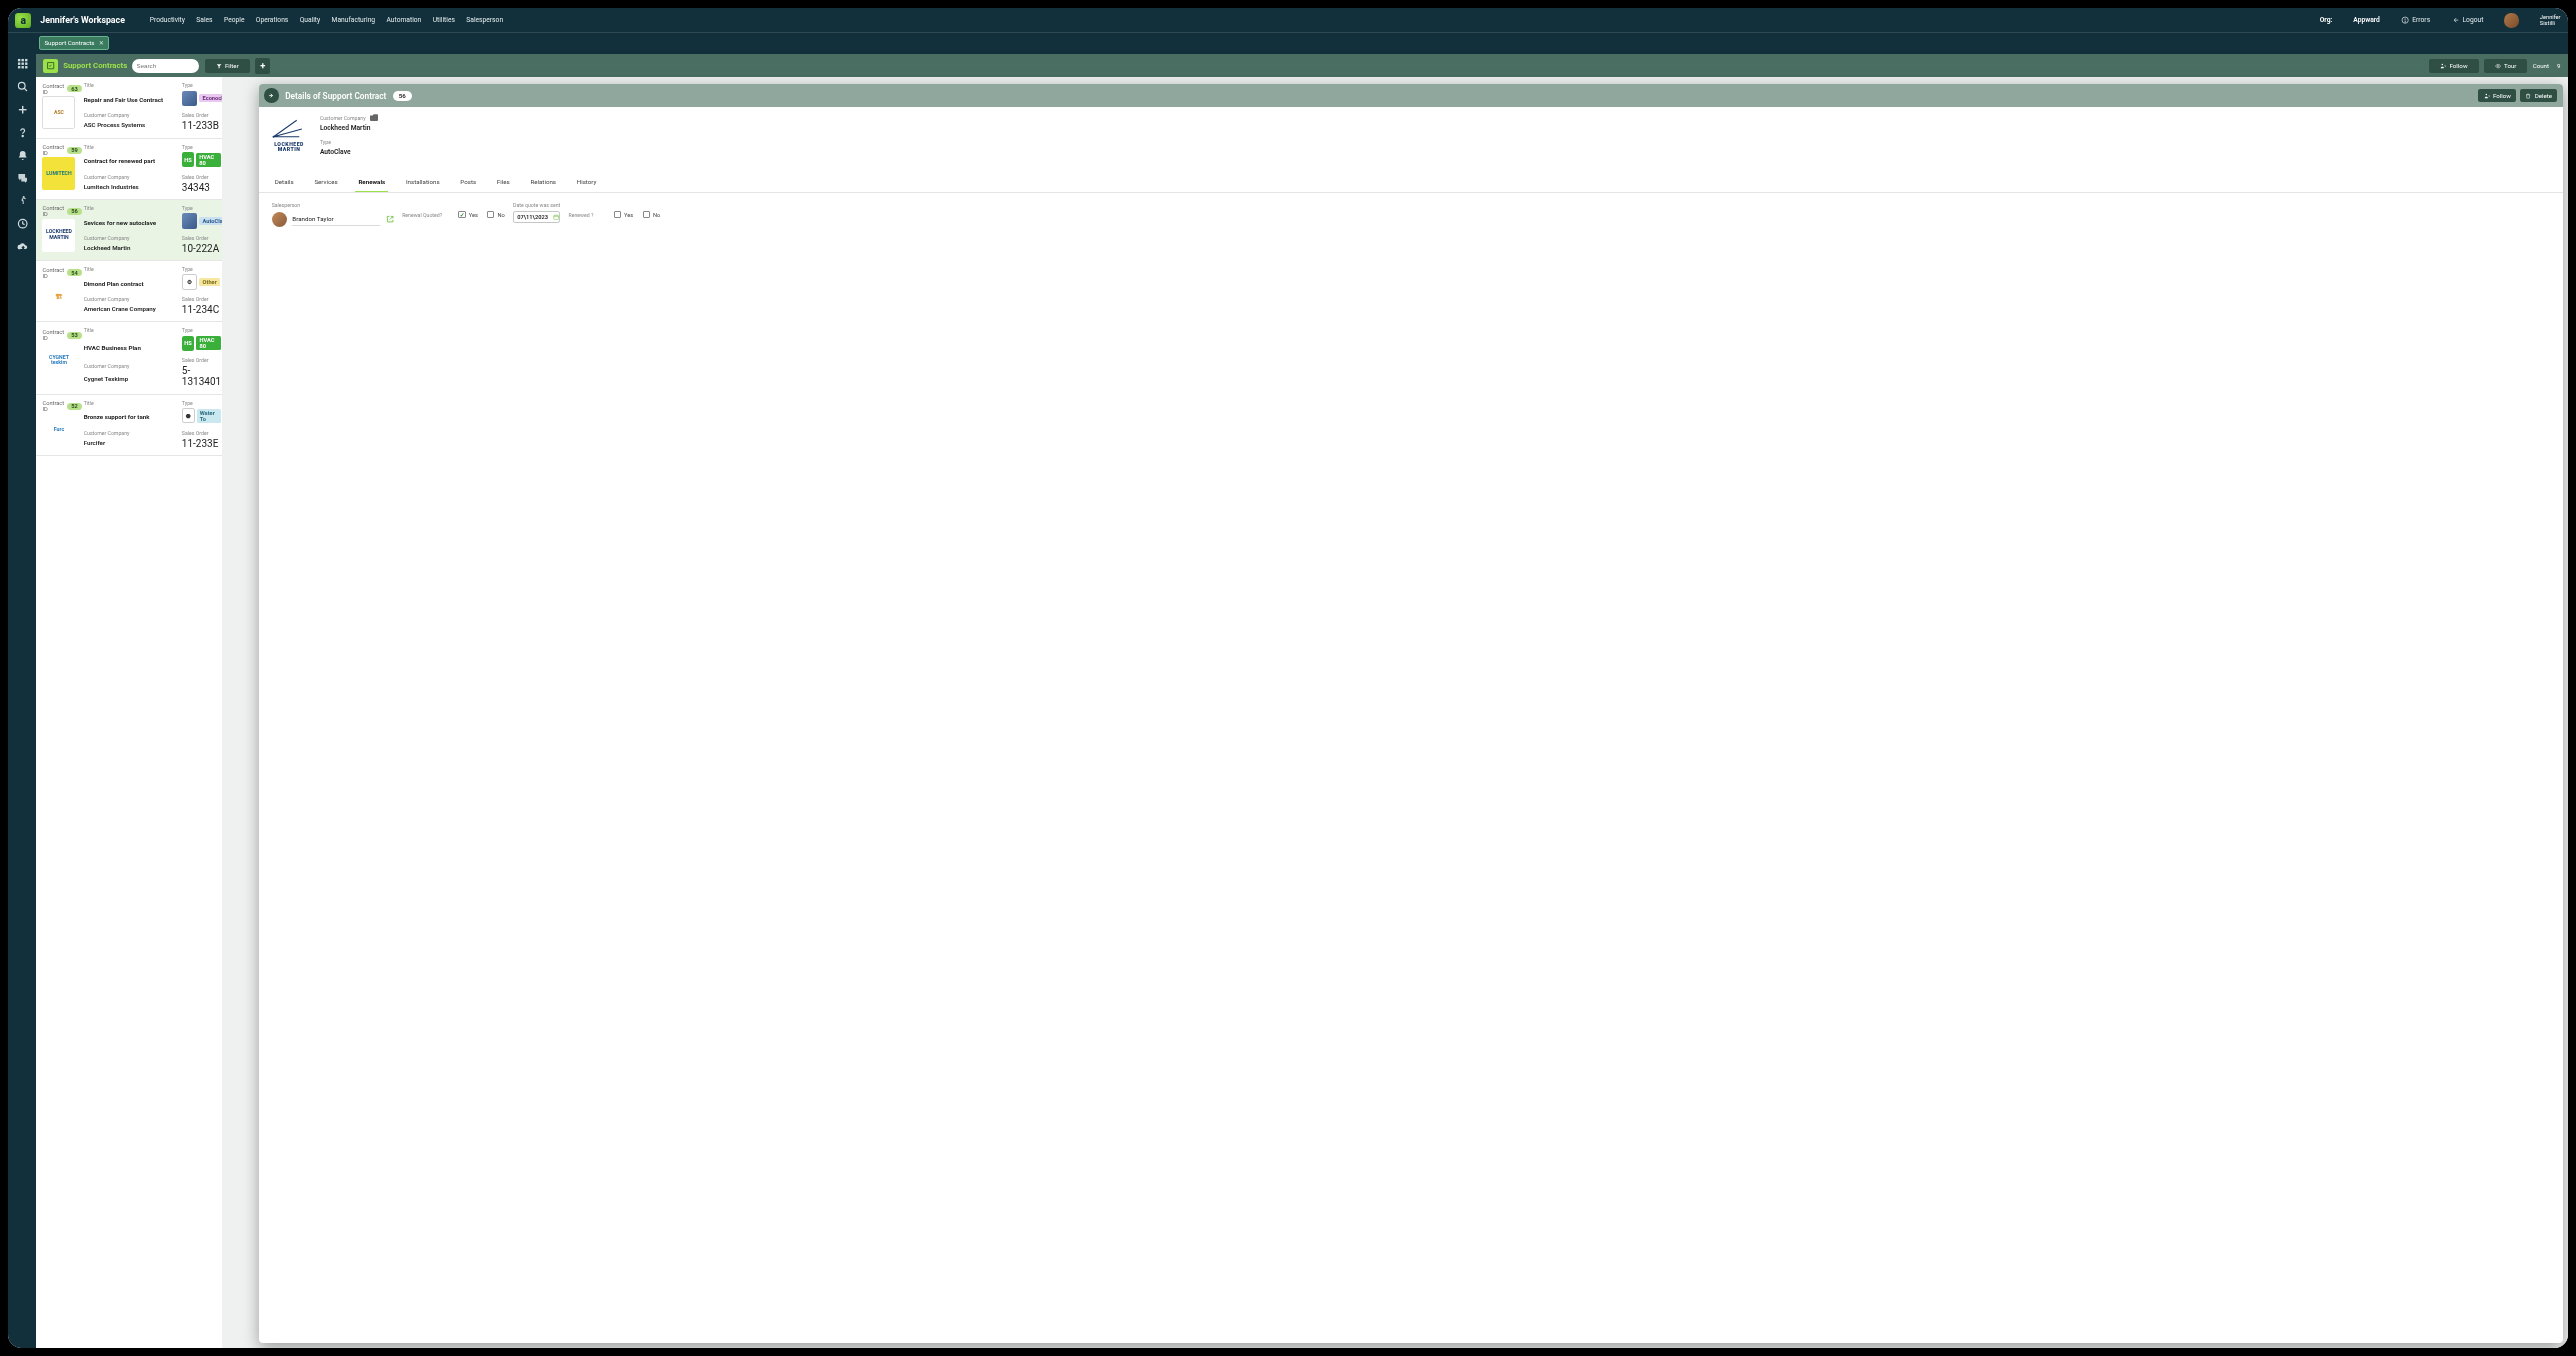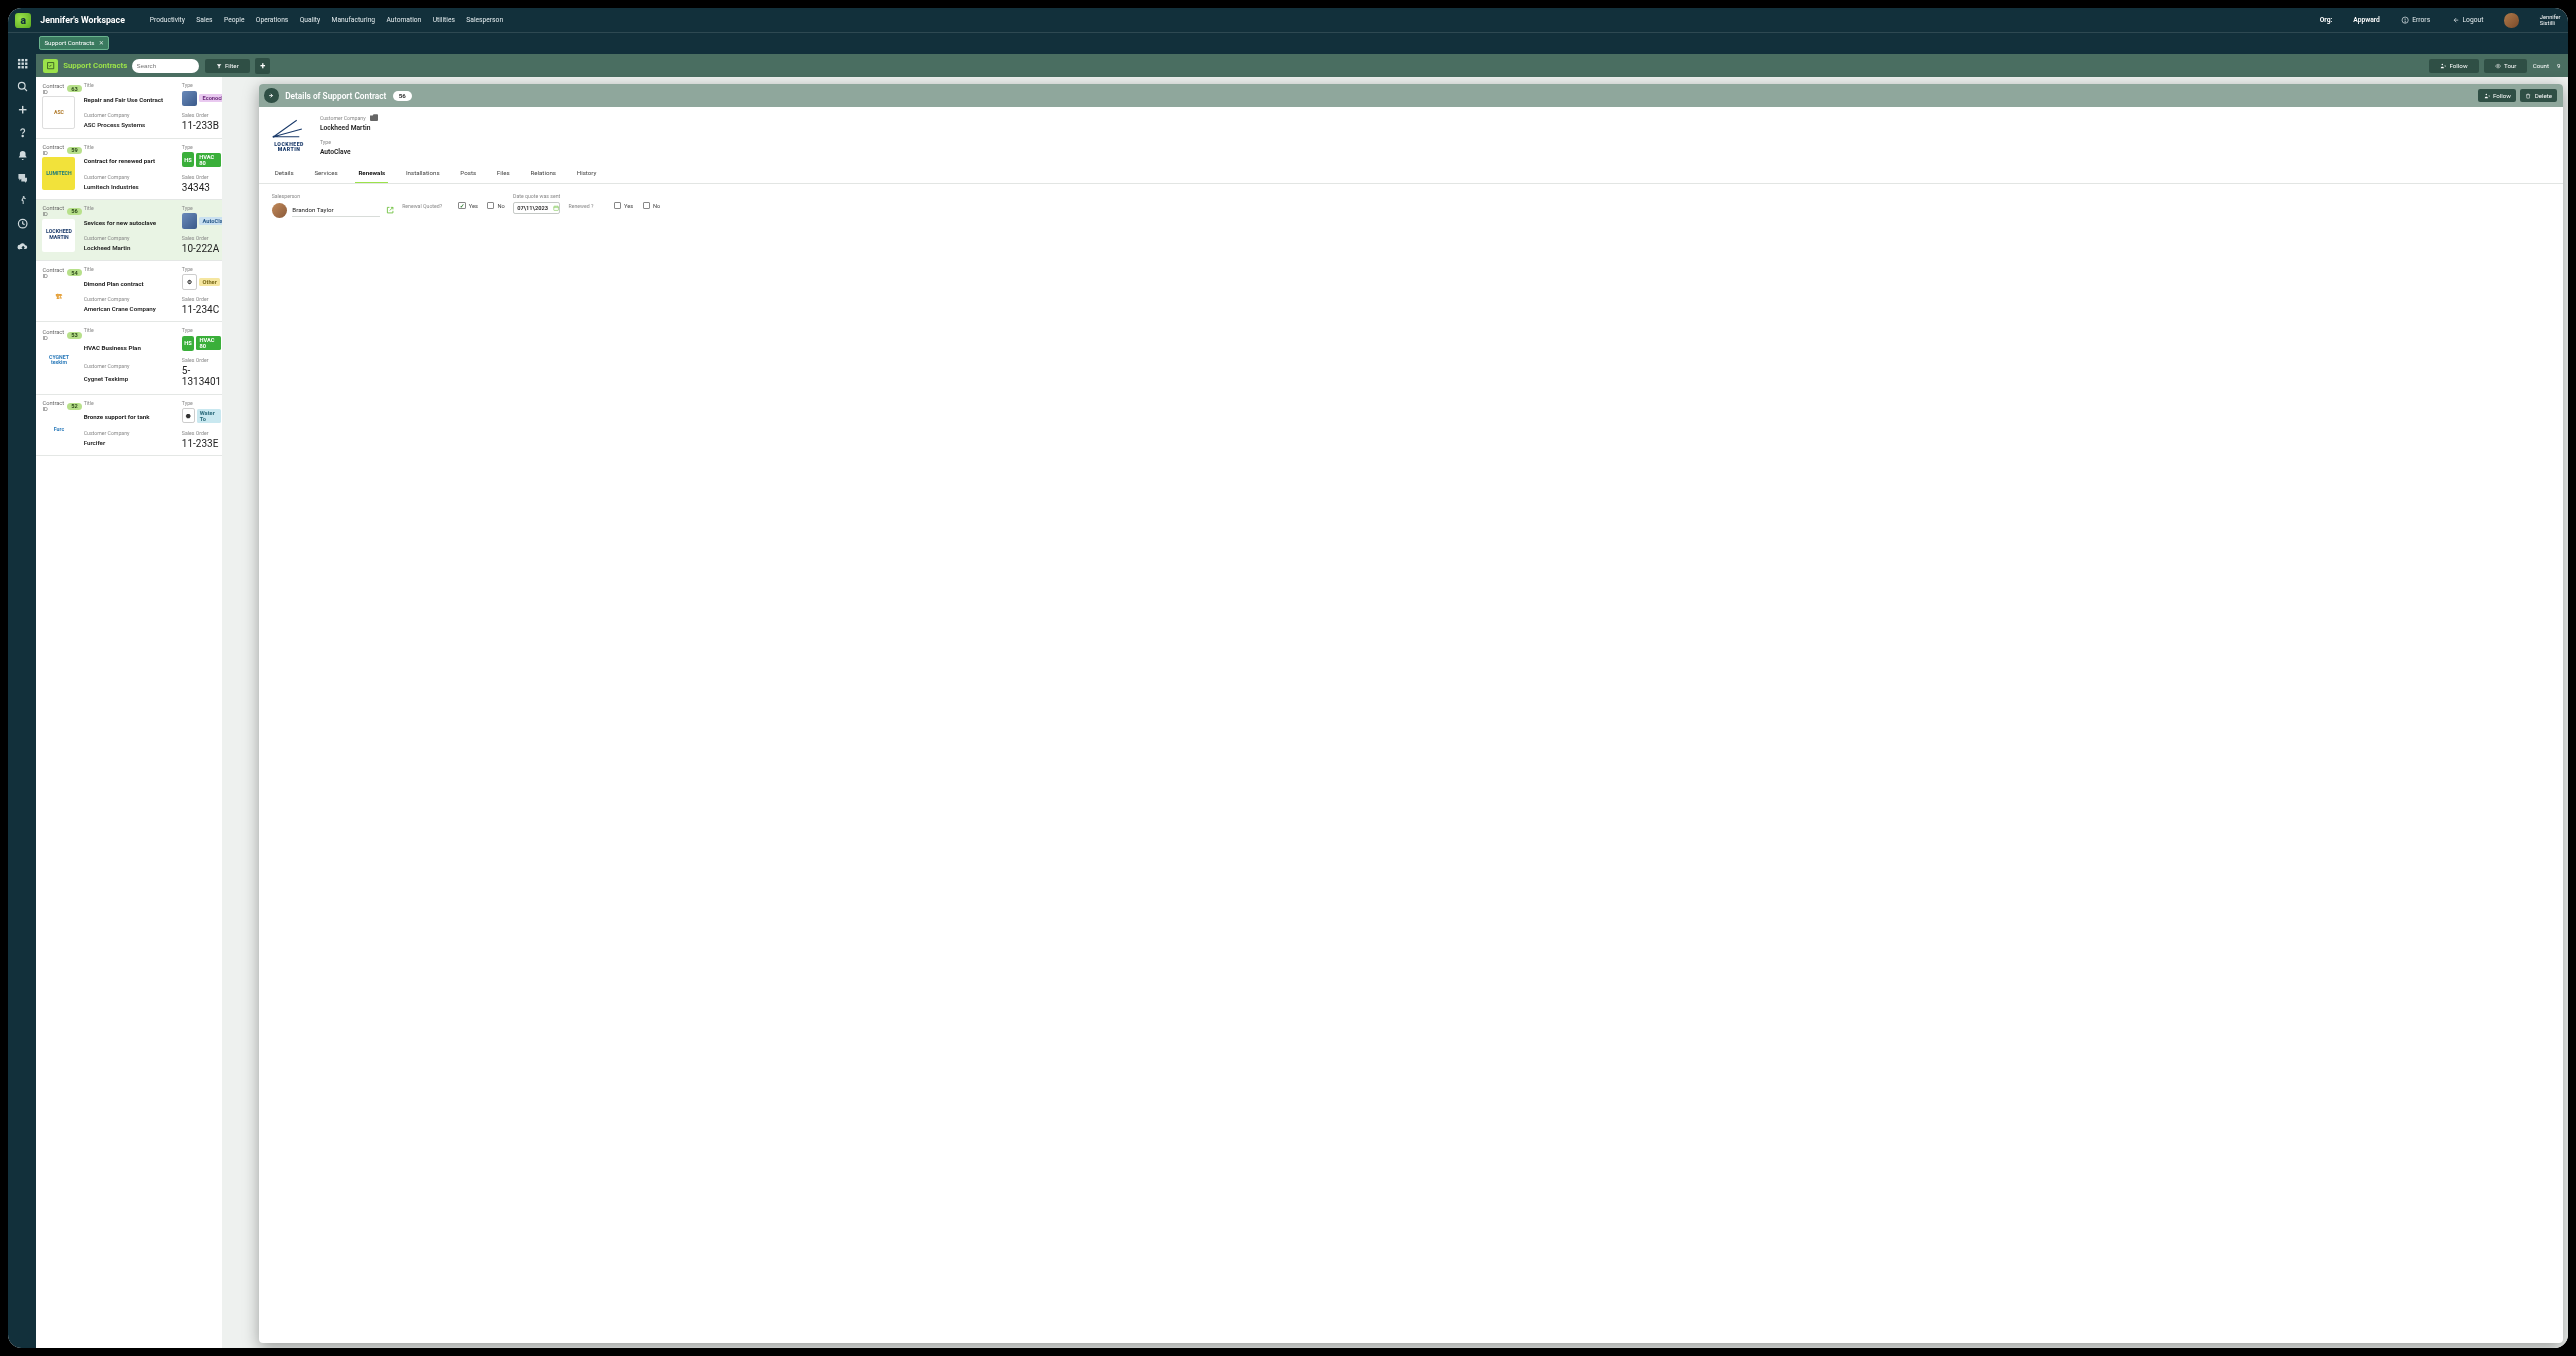--- a/index.html
+++ b/index.html
@@ -71,21 +71,21 @@
 
   .detail-body { flex:1; overflow:auto; padding:0; }
   .detail-top { display:flex; gap:9.3px; padding:7.2px 8.3px 4.1px 8.3px; align-items:flex-start; }
   .detail-logo { width:43px; height:40px; display:flex; flex-direction:column; align-items:center; justify-content:center; color:#1a3a6a; font-weight:900; font-size:5.2px; text-align:center; line-height:1; }
   .detail-logo svg { display:block; }
   .detail-meta { display:flex; flex-direction:column; gap:3.1px; }
   .det-lbl { font-size:5.2px; color:#888; display:flex; align-items:center; gap:4.1px; }
   .det-val { font-size:6.7px; font-weight:600; color:#222; }
   .folder-icon { width:8.3px; height:7.2px; background:#666; clip-path: polygon(0 20%, 35% 20%, 45% 0, 100% 0, 100% 100%, 0 100%); border-radius:1px; }
 
-  .tabs { display:flex; gap:14.5px; padding:0 12.4px; border-bottom:0.5px solid #e2e5e3; margin-top:4px; }
+  .tabs { display:flex; gap:14.5px; padding:0 12.4px; border-bottom:0.5px solid #e2e5e3; margin-top:13px; }
   .tab { padding:5.2px 3.1px; font-size:6.2px; color:#444; cursor:pointer; border-bottom:1.6px solid transparent; }
   .tab.active { color:#111; font-weight:700; border-bottom-color:#9be24a; }
 
   .tabpanel { padding:9.3px 12.4px; display:flex; flex-direction:row; gap:8.3px; }
   .field-lbl { font-size:5.2px; color:#888; }
   .sp-row { display:flex; align-items:center; gap:5.2px; }
   .sp-avatar { width:15.5px; height:15.5px; border-radius:50%; background:linear-gradient(135deg,#c28a5a,#8a5a3a); }
   .sp-name { border-bottom:0.5px solid #d8dcd9; padding:2.1px 0; width:88px; font-size:6.2px; }
   .ext-icon { color:#6bbf3a; font-size:7.2px; cursor:pointer; }
   .chk-row { display:flex; align-items:center; gap:9.3px; font-size:5.7px; color:#444; }

